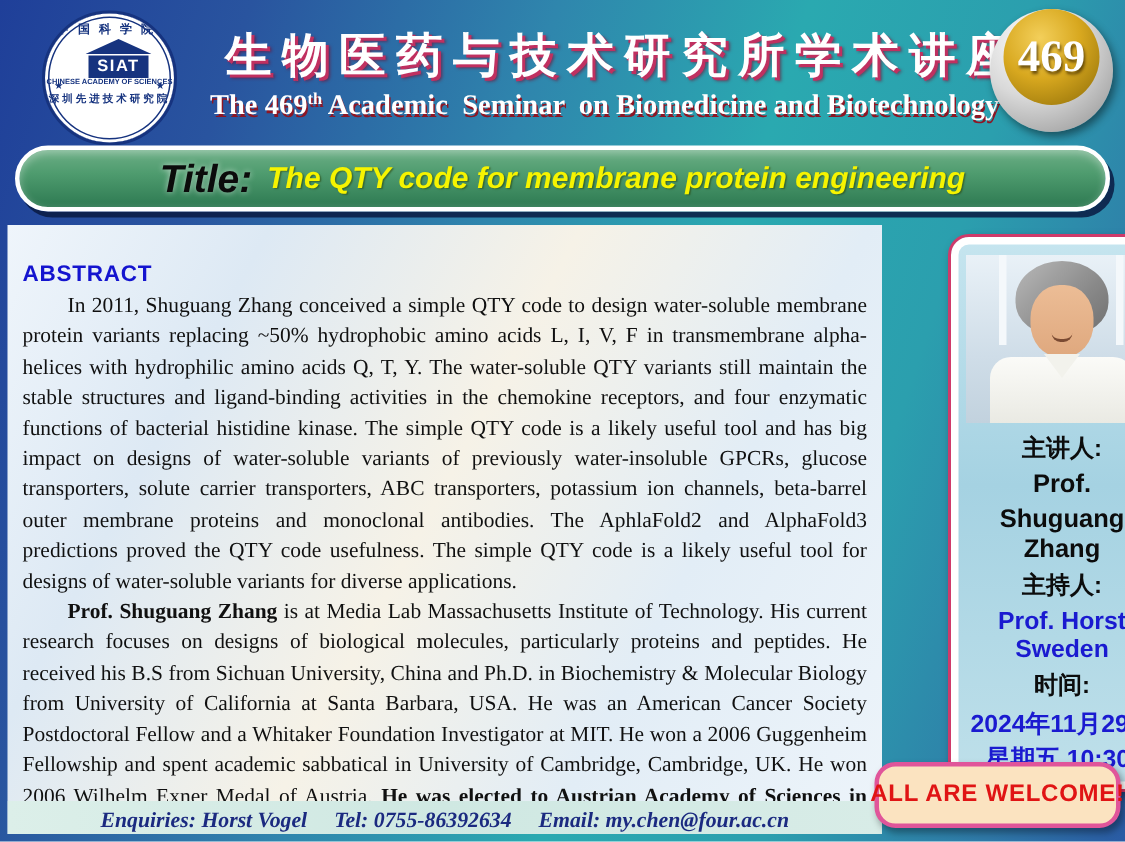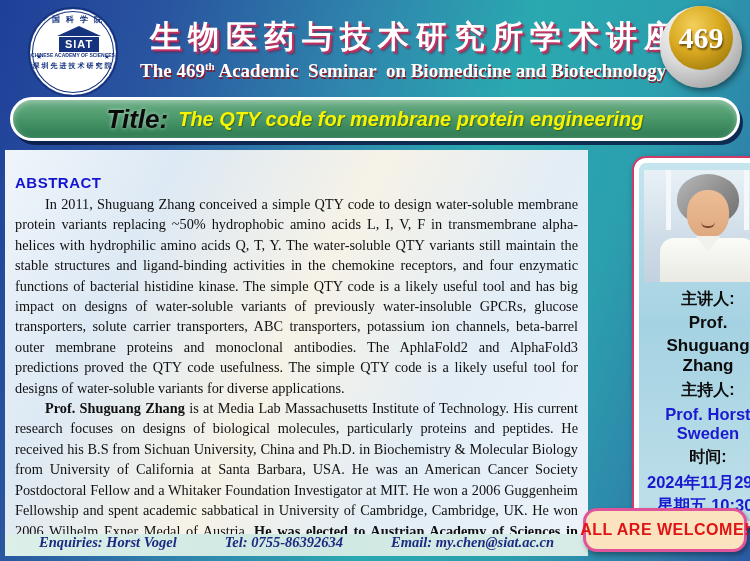--- a/index.html
+++ b/index.html
@@ -54,21 +54,21 @@
   .content { position:absolute; left:5px; top:150px; width:583px; height:406px;
     background:linear-gradient(118deg,#eff5fb 0%,#dde9f4 22%,#f6f2e7 48%,#e2edf6 72%,#edf4fa 100%);
     padding:24px 10px 24px 10px; overflow:hidden; }
   .abstract-heading { color:#1414cf; font-weight:bold; font-size:15px; letter-spacing:.5px; margin-bottom:3px; }
   .content p { font-family:"Liberation Serif", serif; font-size:14.3px; line-height:20.4px;
     text-align:justify; text-indent:30px; color:#101010; }
   .content p b { font-weight:bold; }
 
   .enquiries { position:absolute; left:0; bottom:0; width:583px; height:22px;
     background:linear-gradient(90deg,#dcefe9 0%,#cfe8e2 50%,#d8ece7 100%);
-    display:flex; align-items:flex-start; justify-content:center; gap:48px;
+    display:flex; align-items:flex-end; justify-content:center; gap:18px;
     font-family:"Liberation Serif", serif; font-style:italic; font-weight:bold; font-size:14.5px; color:#1b2a80; }
 
   
   .sidebar { position:absolute; left:593px; top:156px; width:152px; height:372px; border-radius:14px;
     border:2px solid #cf3a6a; box-shadow:inset 0 0 0 5px #ffffff, 2px 3px 6px rgba(0,0,0,.35);
     background:linear-gradient(180deg,#c6e5ef 0%,#a5d2e2 45%,#bfe0ea 100%);
     padding:12px 8px 6px; text-align:center; overflow:hidden;margin-left:39px; }
   .photo { position:relative; width:128px; height:112px; margin:0 auto 7px;
     background:linear-gradient(180deg,#e9f1f7 0%,#cfdde8 60%,#c2d2de 100%); overflow:hidden; }
   .photo .mullion { position:absolute; top:0; width:5px; height:60px; background:#f4f8fb; }
@@ -122,21 +122,21 @@
   <span class="banner-title">The QTY code for membrane protein engineering</span>
 </div>
 
 <div class="content">
   <div class="abstract-heading">ABSTRACT</div>
   <p>In 2011, Shuguang Zhang conceived a simple QTY code to design water-soluble membrane protein variants replacing ~50% hydrophobic amino acids L, I, V, F in transmembrane alpha-helices with hydrophilic amino acids Q, T, Y. The water-soluble QTY variants still maintain the stable structures and ligand-binding activities in the chemokine receptors, and four enzymatic functions of bacterial histidine kinase. The simple QTY code is a likely useful tool and has big impact on designs of water-soluble variants of previously water-insoluble GPCRs, glucose transporters, solute carrier transporters, ABC transporters, potassium ion channels, beta-barrel outer membrane proteins and monoclonal antibodies. The AphlaFold2 and AlphaFold3 predictions proved the QTY code usefulness. The simple QTY code is a likely useful tool for designs of water-soluble variants for diverse applications.</p>
   <p><b>Prof. Shuguang Zhang</b><span> is at Media Lab Massachusetts Institute of Technology. His current research focuses on designs of biological molecules, particularly proteins and peptides. He received his B.S from Sichuan University, China and Ph.D. in Biochemistry &amp; Molecular Biology from University of California at Santa Barbara, USA. He was an American Cancer Society Postdoctoral Fellow and a Whitaker Foundation Investigator at MIT. He won a 2006 Guggenheim Fellowship and spent academic sabbatical in University of Cambridge, Cambridge, UK. He won 2006 Wilhelm Exner Medal of Austria. </span><b>He was elected to Austrian Academy of Sciences in 2010, elected to US National Academy of Inventors in 2013, and to the European Academy of Science and Arts in 2021.</b><span> He won the 2020 Emil Thomas Kaiser Award from the Protein Society. He received the 2024 Eva and George Klein Medal of the Karolinska Institute, Stockholm, Sweden. He has published over 200 scientific papers that have been cited over 40,300 with a h-index 96. He is also a board member of Molecular Frontiers Foundation.</span></p>
   <div class="enquiries">
     <span>Enquiries:  Horst Vogel</span>
     <span>Tel: 0755-86392634</span>
-    <span>Email: my.chen@siat.ac.cn</span>
+    <span>Email: my.chen@four.ac.cn</span>
   </div>
 </div>
 
 <div class="sidebar">
   <div class="photo">
     <div class="mullion" style="left:22px;"></div>
     <div class="mullion" style="left:100px;"></div>
     <div class="hair"></div>
     <div class="face"></div>
     <div class="smile"></div>

